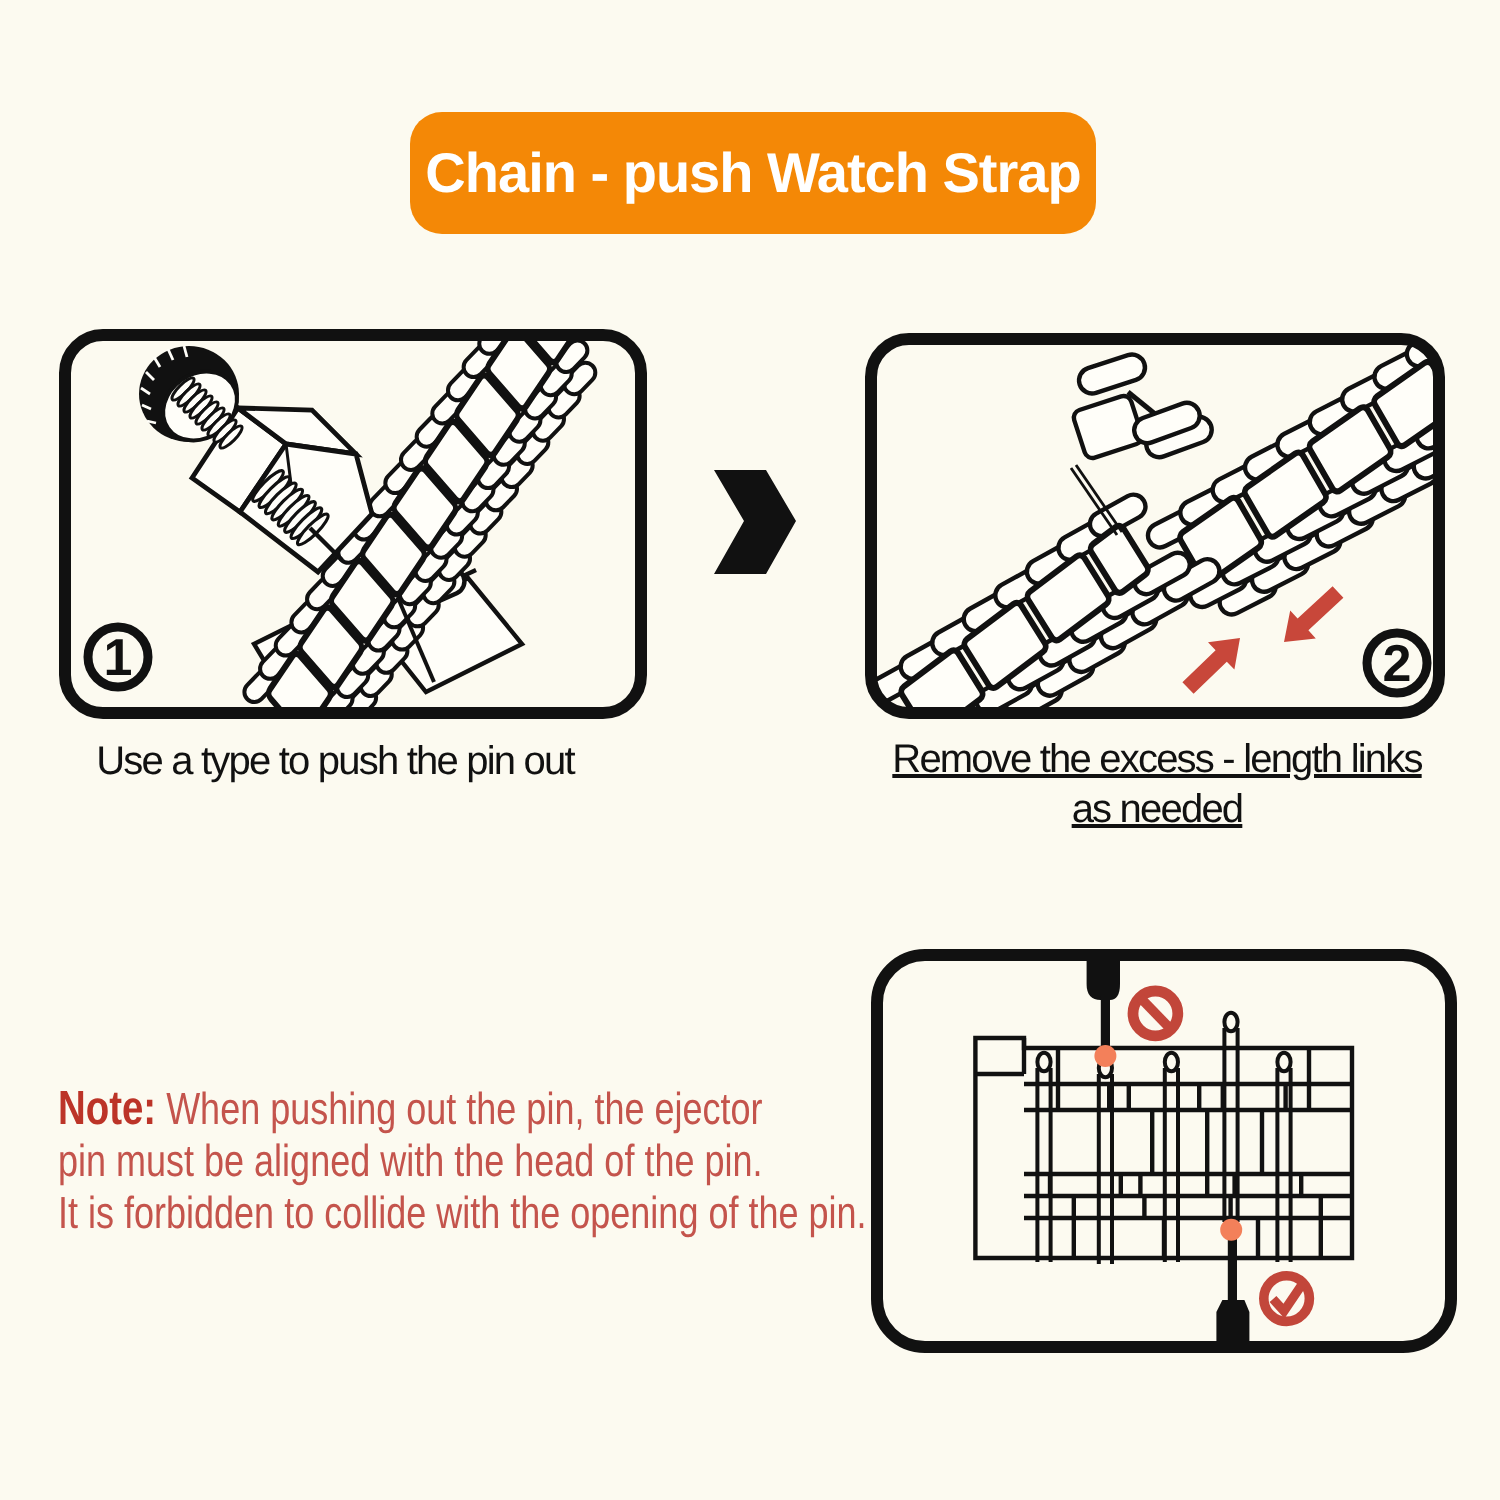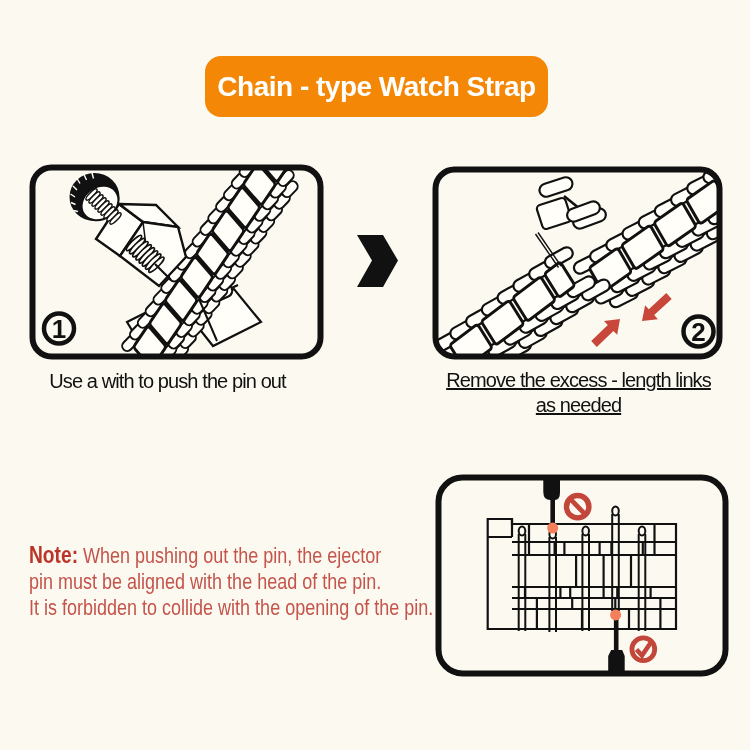--- a/index.html
+++ b/index.html
@@ -5,21 +5,21 @@
   html,body{margin:0;padding:0;}
   body{width:750px;height:750px;position:relative;background:#fcfaf0;font-family:"Liberation Sans", sans-serif;overflow:hidden;}
   .abs{position:absolute;}
   #title{left:205px;top:56px;width:343px;height:61px;background:#f48806;border-radius:16px;color:#fff;font-weight:bold;font-size:28px;text-align:center;line-height:61px;letter-spacing:-0.5px;}
   .cap{font-size:20px;color:#111;text-align:center;line-height:25px;letter-spacing:-0.9px;}
   #note{left:29px;top:542px;width:560px;font-size:22.5px;line-height:26px;color:#c4544c;transform:scaleX(0.80);transform-origin:0 0;}
   #note b{font-size:24px;color:#bc3428;}
 </style>
 </head>
 <body>
-  <div id="title" class="abs">Chain - type Watch Strap</div>
+  <div id="title" class="abs">Chain - push Watch Strap</div>
 
   <svg class="abs" style="left:350px;top:230px" width="55" height="62" viewBox="0 0 55 62">
     <path d="M7 5 L33 5 L48 30.5 L33 57 L7 57 L22 30.5 Z" fill="#111"></path>
   </svg>
 
   <svg id="p1" class="abs" style="left:29px;top:164px" width="295" height="196" viewBox="0 0 295 196">
     <defs>
       <clipPath id="c1">
         <rect x="5" y="5" width="285" height="186" rx="18"></rect>
       </clipPath>
@@ -258,21 +258,21 @@
       <g fill="#c8473a" stroke="none">
         <polygon points="234.3,127.1 216.8,143.3 213.1,139.2 210,155 225.9,153.2 222.2,149.1 239.7,132.9"></polygon>
         <polygon points="159.2,175.1 175.8,159.1 172,155.1 188,153 185.2,168.8 181.4,164.9 164.8,180.9"></polygon>
       </g>
     </g>
     <rect x="3.5" y="3.5" width="284" height="187" rx="19" fill="none" stroke="#111" stroke-width="6"></rect>
     <circle cx="266.5" cy="165.5" r="15" fill="#fcfaf0" stroke="#111" stroke-width="4.5"></circle>
     <text x="266.5" y="174.5" font-size="26" font-weight="bold" fill="#111" text-anchor="middle">2</text>
   </svg>
 
-  <div class="cap abs" style="left:20px;top:369px;width:295px;">Use a with to push the pin out</div>
+  <div class="cap abs" style="left:20px;top:369px;width:295px;">Use a type to push the pin out</div>
   <div class="cap abs" style="left:433px;top:368px;width:291px;text-decoration:underline;">Remove the excess - length links<br>as needed</div>
 
   <div id="note" class="abs"><b>Note:</b> When pushing out the pin, the ejector<br>pin must be aligned with the head of the pin.<br>It is forbidden to collide with the opening of the pin.</div>
 
   <svg id="p3" class="abs" style="left:435px;top:474px" width="294" height="203" viewBox="0 0 294 203">
     <defs>
       <clipPath id="c3">
         <rect x="5" y="5" width="284" height="193" rx="22"></rect>
       </clipPath>
     </defs>

